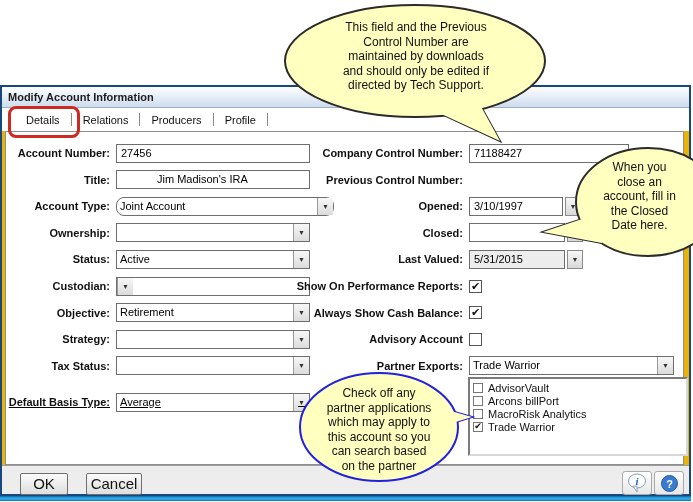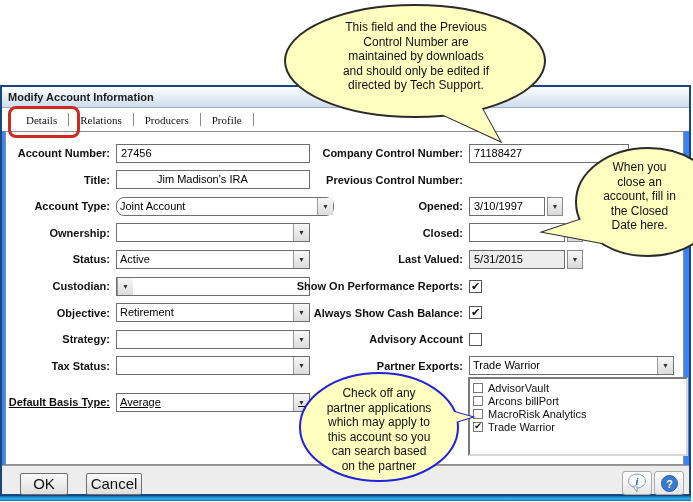--- a/index.html
+++ b/index.html
@@ -1,31 +1,31 @@
 <!DOCTYPE html>
 <html><head>
 <meta charset="utf-8">
 <style>
   html,body{margin:0;padding:0;background:#fff;}
   #stage{position:relative;width:693px;height:502px;background:#fff;overflow:hidden;
          font-family:"Liberation Sans",sans-serif;-webkit-font-smoothing:antialiased;}
 
   
   .dialog{position:absolute;left:0;top:85px;width:691px;height:411px;
-          border:2px solid #17477d;box-sizing:border-box;background:#3b82f6;}
+          border:2px solid #17477d;box-sizing:border-box;background:#eab308;}
   .bstrip{position:absolute;left:0;top:496px;width:691px;height:5px;
           background:linear-gradient(#0e6aa8,#35b2ef 55%,#0d74b6);}
   .titlebar{position:absolute;left:0;top:0;width:100%;height:21px;box-sizing:border-box;
             background:linear-gradient(#fdfeff,#e8eff8 45%,#cedcec);
             border-bottom:1px solid #9fb0c4;display:flex;align-items:center;padding-left:6px;}
   .titlebar span{font-size:11px;font-weight:bold;color:#1c1c1c;}
 
   .tabstrip{position:absolute;left:0;top:21px;width:100%;height:23px;background:#fff;
             display:flex;align-items:center;padding-left:14px;box-sizing:border-box;}
-  .tab{font-size:11px;color:#111;padding:3px 10px;font-family:Liberation Serif, serif;}
+  .tab{font-size:11px;color:#111;padding:3px 10px;}
   .tabsep{width:1px;height:13px;background:#8a8a8a;margin:0 1px;}
   .redrect{position:absolute;left:6px;top:19px;width:66px;height:26px;
            border:3px solid #cc2b22;border-radius:8px;z-index:40;}
 
   .panel{position:absolute;left:3px;top:44px;width:679px;height:334px;background:#fff;
          border:1px solid #8f8f8f;box-sizing:border-box;}
 
   
   .col{position:absolute;}
   #col-left{left:2px;top:56px;width:310px;height:275px;}
@@ -199,21 +199,21 @@
             <div class="tbox" style="width: 160px;">71188427</div>
           </div>
         </div>
         <div class="frow" style="top: 26.6px;">
           <div class="rlabel">Previous Control Number:</div>
           <div class="rctl"></div>
         </div>
         <div class="frow" style="top: 53.2px;">
           <div class="rlabel">Opened:</div>
           <div class="rctl">
-            <div class="tbox" style="width: 76px;">3/10/1997</div>
+            <div class="tbox" style="width: 94px;">3/10/1997</div>
             <div class="dbtn">▼</div>
           </div>
         </div>
         <div class="frow" style="top: 79.8px;">
           <div class="rlabel">Closed:</div>
           <div class="rctl">
             <div class="tbox" style="width: 96px;"></div>
             <div class="dbtn">▼</div>
           </div>
         </div>

